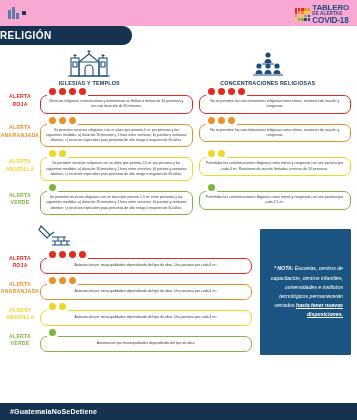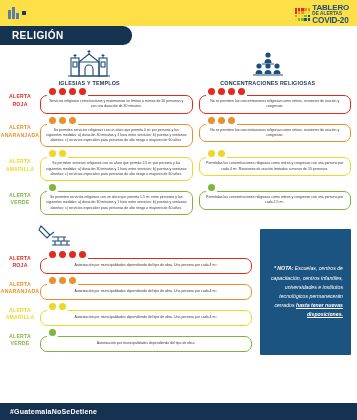--- a/index.html
+++ b/index.html
@@ -5,41 +5,41 @@
   * { box-sizing: border-box; margin: 0; padding: 0; }
   body {
     width: 357px; height: 420px;
     background: #ffffff;
     font-family: "Liberation Sans", sans-serif;
     position: relative;
     overflow: hidden;
   }
 
   
-  .topbar { height: 26px; position: relative; background:#fde047; }
+  .topbar { height: 26px; position: relative; background:#f9a8d4; }
   .bars-icon { position:absolute; left:8px; top:7px; display:flex; align-items:flex-end; gap:1px; height:12px; }
   .bars-icon i { display:block; width:3px; background:#5b7fa6; }
   .bars-icon i:nth-child(1){ height:9px; }
   .bars-icon i:nth-child(2){ height:12px; }
   .bars-icon i:nth-child(3){ height:6px; }
   .dot-icon { position:absolute; left:22px; top:11px; width:4px; height:4px; background:#1b3a5c; }
 
   .logo { position:absolute; right:8px; top:4px; display:flex; align-items:center; gap:2px; }
   .logo-grid { display:grid; grid-template-columns:repeat(5,2.6px); grid-auto-rows:2.6px; gap:0.7px; }
   .logo-grid span{ display:block; width:2.6px; height:2.6px; }
   .logo-text { line-height:1; }
   .logo-l1 { font-size:8px; font-weight:bold; color:#1f4e79; letter-spacing:-0.2px; }
   .logo-l2 { font-size:4.6px; font-weight:bold; color:#1f4e79; letter-spacing:0.1px; }
   .logo-l3 { font-size:8.2px; font-weight:bold; color:#1f4e79; letter-spacing:-0.2px; }
 
   
   .section-head {
     background:#153250; color:#fff;
     font-size:10px; font-weight:bold; letter-spacing:0.4px;
-    padding:4px 10px 4px 12px;
+    padding:4px 10px 4px 0;
     width:132px;
     border-radius:0 9px 9px 0;
     display:flex; align-items:center;
   }
   .section-head.wide { width:140px; }
 
   
   .cat-row { display:flex; margin-top:4px; }
   .cat { flex:1; display:flex; flex-direction:column; align-items:center; }
   .cat-label {
@@ -141,21 +141,21 @@
         <span style="background: rgb(27, 84, 128);"></span>
         <span style="background: rgb(238, 215, 38);"></span>
         <span style="background: rgb(127, 181, 63);"></span>
         <span style="background: rgb(127, 181, 63);"></span>
         <span style="background: rgb(27, 84, 128);"></span>
         <span style="background: rgb(27, 84, 128);"></span>
       </div>
     <div class="logo-text">
       <div class="logo-l1">TABLERO</div>
       <div class="logo-l2">DE ALERTAS</div>
-      <div class="logo-l3">COVID-20</div>
+      <div class="logo-l3">COVID-18</div>
     </div>
   </div>
 </div>
 
 <div>
   <div class="section-head">RELIGIÓN</div>
 
   <div class="cat-row">
     <div class="cat">
       <svg width="46" height="30" viewBox="0 0 46 30">

